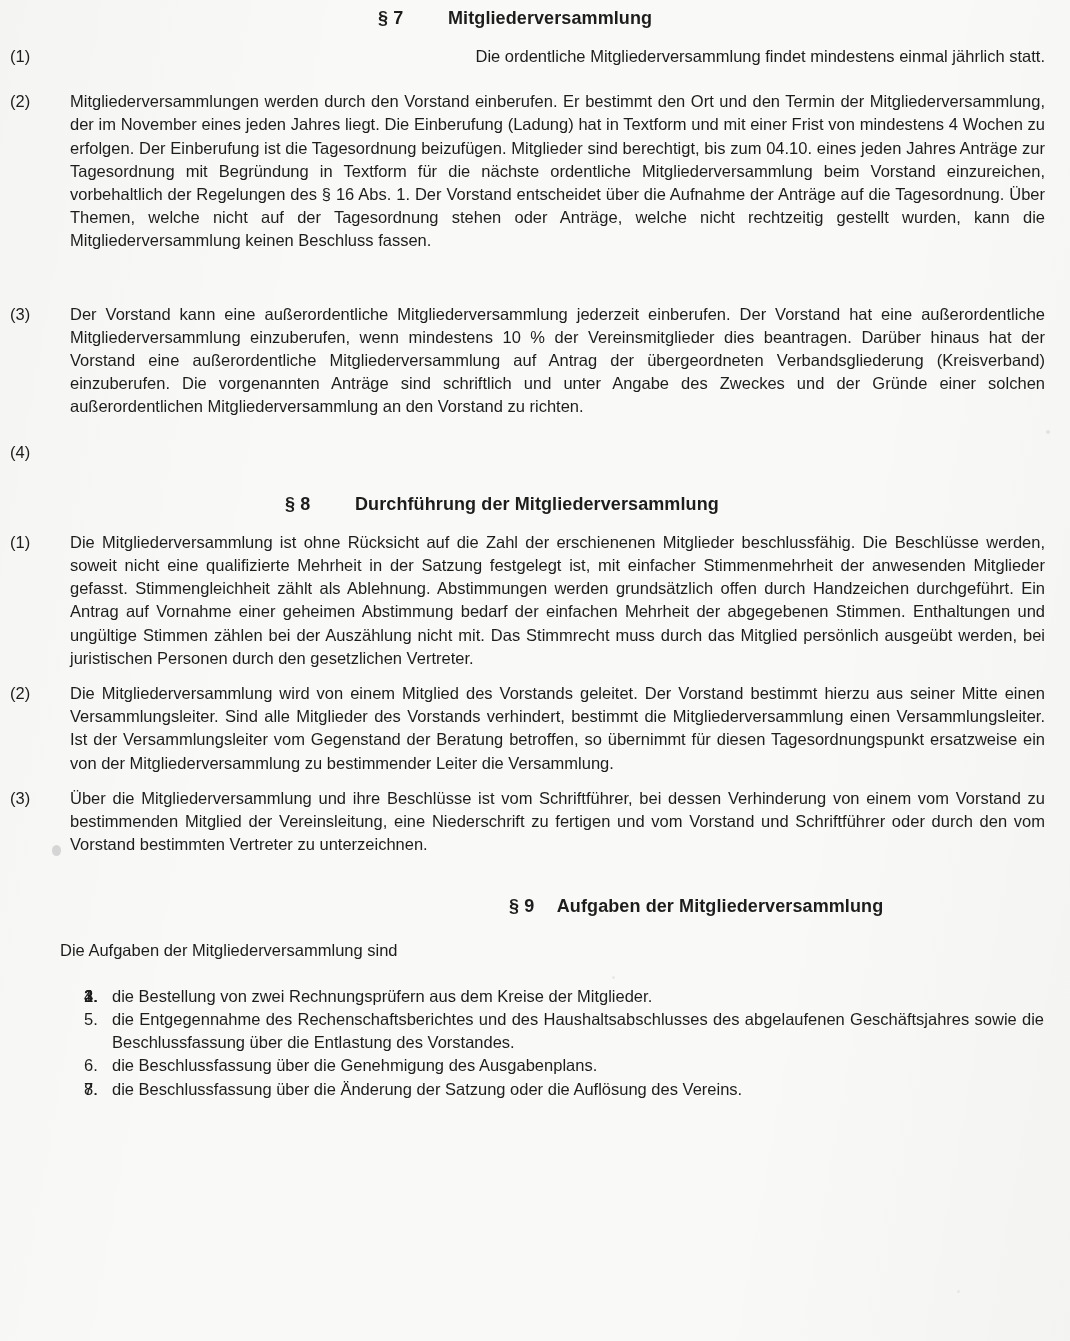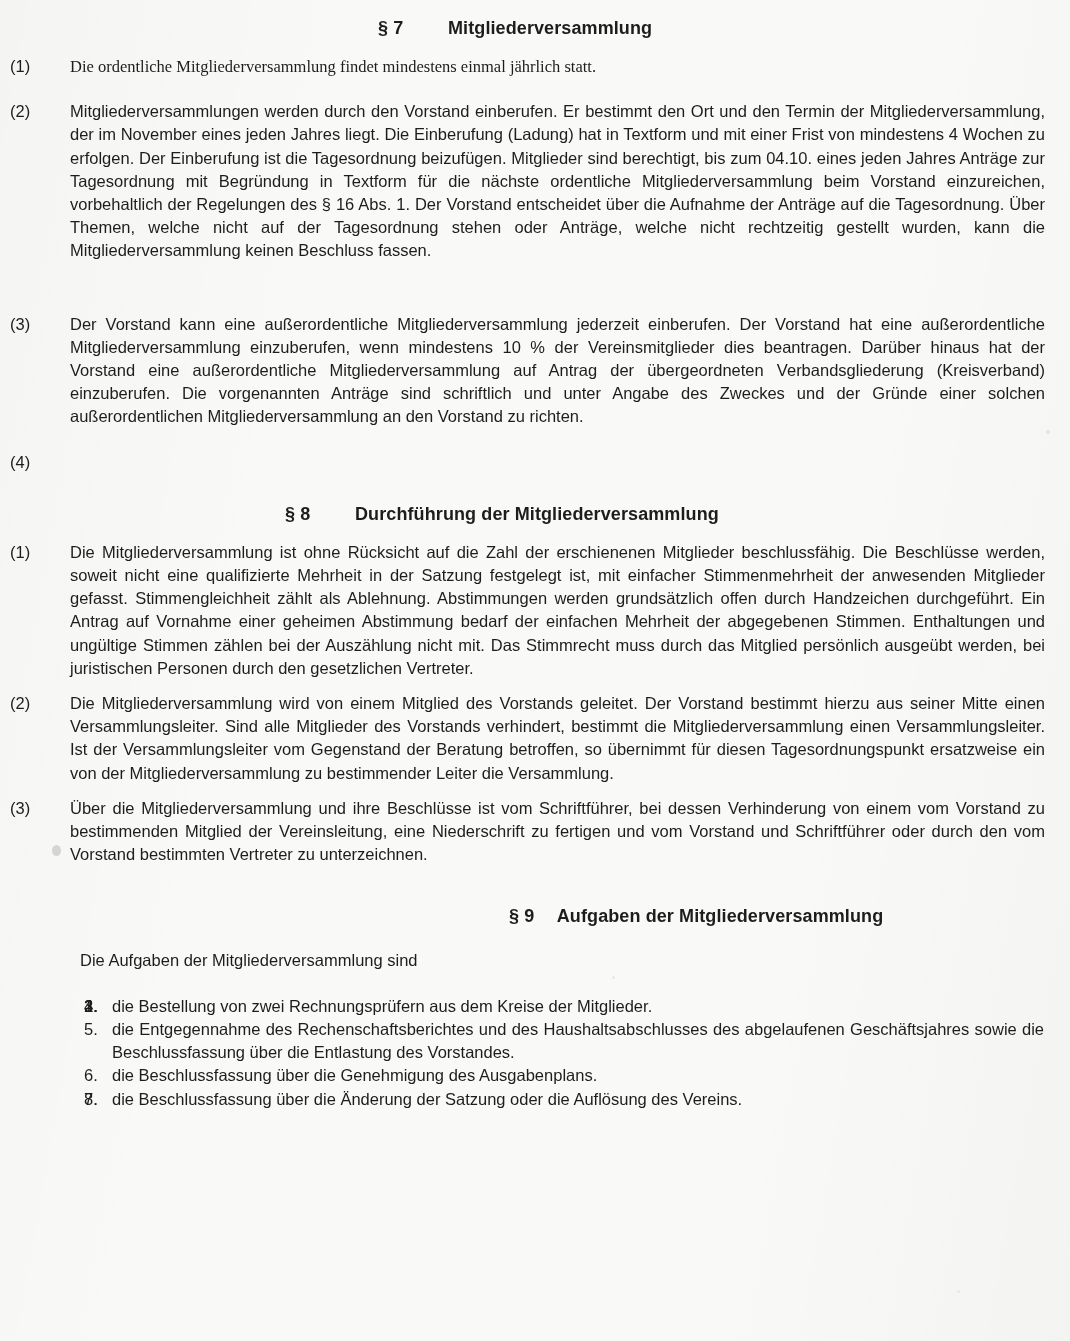--- a/index.html
+++ b/index.html
@@ -21,21 +21,20 @@
     position: absolute;
     inset: 0;
     background:
       linear-gradient(100deg, rgba(0,0,0,0.018) 0%, rgba(0,0,0,0) 28%, rgba(0,0,0,0) 72%, rgba(0,0,0,0.022) 100%),
       #f9f9f7;
     padding: 0;
   }
   .content {
     position: relative;
     width: 1070px;
-    margin-top: 10px;
   }
 
   
   .sec-heading {
     font-weight: bold;
     font-size: 18px;
     letter-spacing: 0.1px;
     padding-left: 378px;
     white-space: nowrap;
   }
@@ -60,25 +59,25 @@
     font-size: 16.5px;
     line-height: 23.2px;
   }
   .para .ptext {
     flex: 1 1 auto;
     padding-right: 25px;
     text-align: justify;
     text-justify: inter-word;
     hyphens: manual;
   }
-  .para .ptext.noj { text-align: left; font-family: Liberation Serif, serif; }
+  .para .ptext.noj { text-align: right; }
 
   
   .intro {
-    padding-left: 80px;
+    padding-left: 60px;
     font-size: 16.5px;
     line-height: 23.2px;
   }
 
   
   ol.tasks {
     margin: 0;
     padding: 0 26px 0 112px;
     list-style: none;
     font-size: 16.5px;

